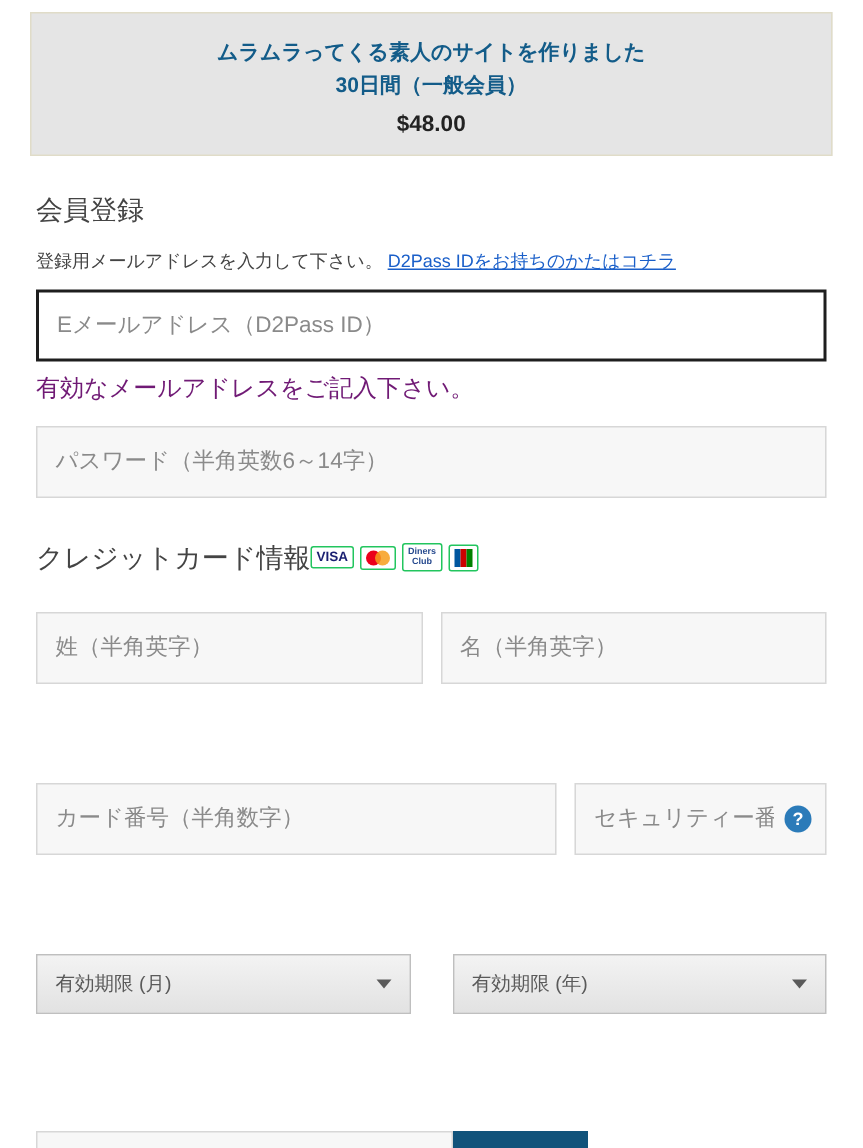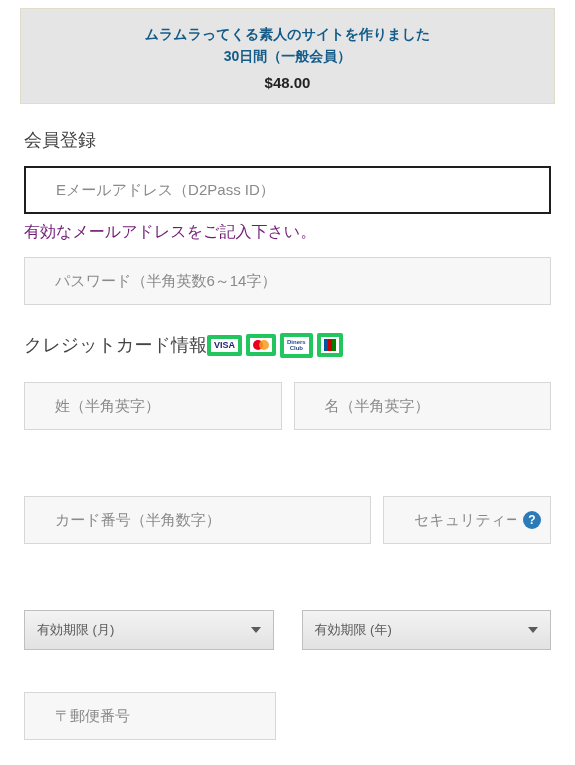--- a/index.html
+++ b/index.html
@@ -46,21 +46,21 @@
   }
   .helper-line a {
     color: #1a5fc9;
     text-decoration: underline;
   }
   .field {
     width: 100%;
     height: 48px;
     border: 1px solid #d7d7d7;
     background: #f7f7f7;
-    padding: 0 30px;
+    padding: 0 12px;
     font-size: 15px;
     color: #555;
     outline: none;
   }
   .field::placeholder { color: #8a8a8a; }
   .field.active {
     border: 2px solid #1e1e1e;
     background: #ffffff;
   }
   .error-msg {
@@ -76,21 +76,21 @@
     margin-bottom: 14px;
   }
   .cc-logos {
     display: flex;
     gap: 4px;
     align-items: center;
   }
   .cc-logo {
     font-size: 9px;
     font-weight: bold;
-    border: 4px solid #22c55e;
+    border: 1px solid #22c55e;
     border-radius: 2px;
     padding: 2px 3px;
     line-height: 1;
   }
   .cc-visa { color: #1a1f71; }
   .cc-mc { display:flex; align-items:center; }
   .cc-mc .mc1 { width:10px; height:10px; background:#eb001b; border-radius:50%; }
   .cc-mc .mc2 { width:10px; height:10px; background:#f79e1b; border-radius:50%; margin-left:-4px; opacity:0.85;}
   .cc-diners { color:#274a8f; font-size:6px; text-align:center; line-height:1.1; }
   .cc-jcb { display:flex; }
@@ -143,20 +143,24 @@
 <body>
 
 <div class="product-banner">
   <div class="product-title">ムラムラってくる素人のサイトを作りました</div>
   <div class="product-title">30日間（一般会員）</div>
   <div class="product-price">$48.00</div>
 </div>
 
 <div class="section">
   <h2 class="section-heading">会員登録</h2>
+  <div class="helper-line">
+    <span>登録用メールアドレスを入力して下さい。</span>
+    <a href="#">D2Pass IDをお持ちのかたはコチラ</a>
+  </div>
   <input type="text" class="field active" placeholder="Eメールアドレス（D2Pass ID）" style="">
   <div class="error-msg">有効なメールアドレスをご記入下さい。</div>
   <input type="password" class="field" placeholder="パスワード（半角英数6～14字）" style="">
 </div>
 
 <div class="gap"></div>
 
 <div class="section">
   <div class="cc-header">
     <h2 class="section-heading" style="margin-bottom:0">クレジットカード情報</h2>
@@ -200,21 +204,20 @@
     </div>
     <div class="select-wrap">
       <span class="label">有効期限 (年)</span>
       <span class="caret"></span>
       <select><option></option></select>
     </div>
   </div>
 
   <div style="height:30px"></div>
 
-  <input type="text" class="field zip" placeholder="〒郵便番号" style="">
 
   <div style="height:36px"></div>
 
   <div class="coupon-row">
     <input type="text" class="coupon-input" placeholder="クーポンコードを入力" style="">
     <button class="coupon-btn">適用する</button>
   </div>
 
   
 

